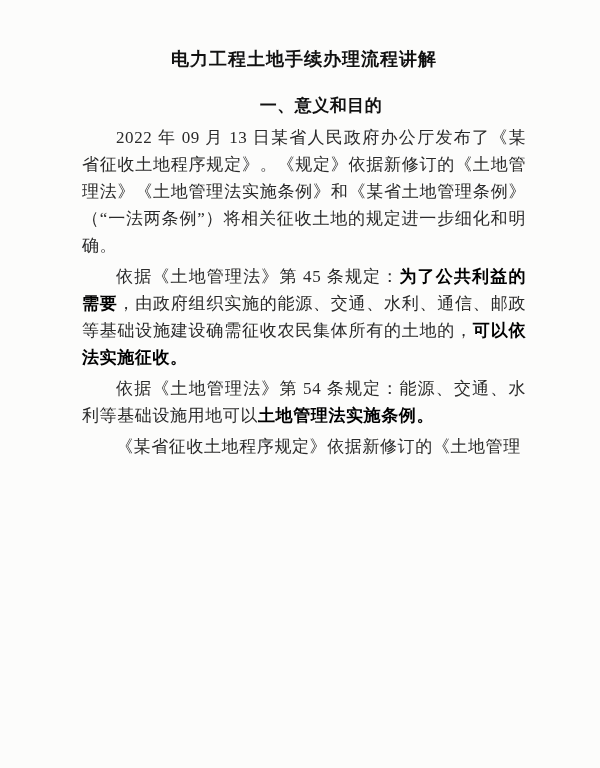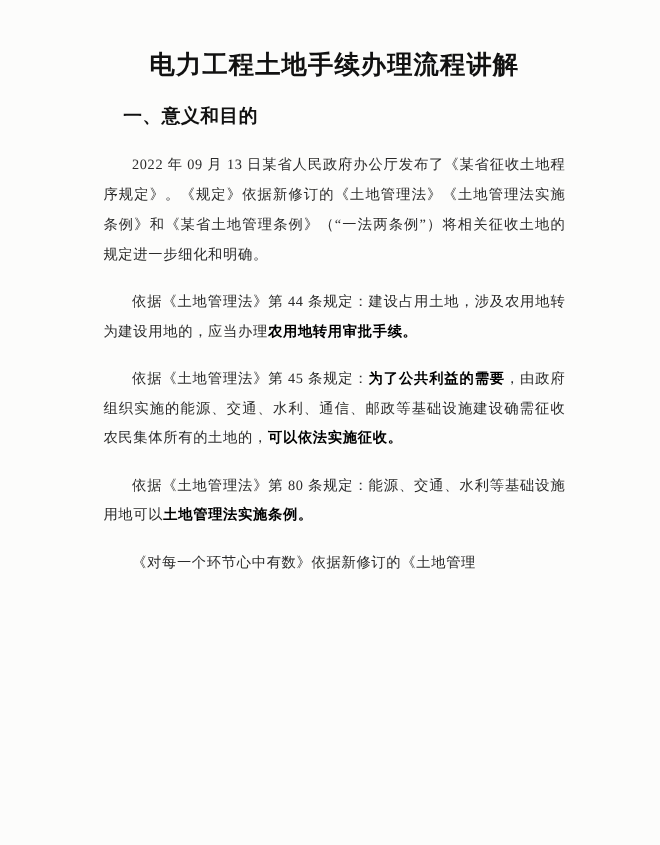--- a/index.html
+++ b/index.html
@@ -15,38 +15,39 @@
     background: #fcfcfb;
     box-sizing: border-box;
     padding: 42px 70px 0 78px;
     overflow: hidden;
     font-family: "Liberation Serif", "DejaVu Serif", serif;
     color: #2a2a2a;
   }
   .title {
     margin: 0 0 16px 0;
     text-align: center;
-    font-size: 23px;
+    font-size: 18px;
     font-weight: bold;
     color: #111;
     letter-spacing: 1px;
     line-height: 34px;
   }
   .heading {
     margin: 2px 0 0 0;
     font-size: 17px;
     font-weight: bold;
     color: #111;
     line-height: 28px;
     text-indent: 2em;
     letter-spacing: 0.5px;
+    text-align: center;
   }
   .para {
-    margin: 16px;
-    font-size: 13px;
+    margin: 4px;
+    font-size: 17px;
     line-height: 27px;
     text-align: justify;
     text-justify: inter-ideograph;
     text-indent: 2em;
     letter-spacing: 0.6px;
     word-break: break-all;
   }
   .para .b {
     font-weight: bold;
     color: #000;
@@ -54,17 +55,16 @@
 </style>
 </head>
 <body>
 
 <div class="page">
   <h1 class="title">电力工程土地手续办理流程讲解</h1>
 
   <h2 class="heading">一、意义和目的</h2>
   <p class="para"><span>2022 年 09 月 13 日某省人民政府办公厅发布了《某省征收土地程序规定》。《规定》依据新修订的《土地管理法》《土地管理法实施条例》和《某省土地管理条例》（“一法两条例”）将相关征收土地的规定进一步细化和明确。</span></p>
 
-  <p class="para"><span>依据《土地管理法》第 44 条规定：建设占用土地，涉及农用地转为建设用地的，应当办理</span><span class="b">农用地转用审批手续。</span></p>
   <p class="para"><span>依据《土地管理法》第 45 条规定：</span><span class="b">为了公共利益的需要</span><span>，由政府组织实施的能源、交通、水利、通信、邮政等基础设施建设确需征收农民集体所有的土地的，</span><span class="b">可以依法实施征收。</span></p>
-  <p class="para"><span>依据《土地管理法》第 80 条规定：能源、交通、水利等基础设施用地可以</span><span class="b">土地管理法实施条例。</span></p>
-  <p class="para"><span>《对每一个环节心中有数》依据新修订的《土地管理</span></p>
+  <p class="para"><span>依据《土地管理法》第 54 条规定：能源、交通、水利等基础设施用地可以</span><span class="b">土地管理法实施条例。</span></p>
+  <p class="para"><span>《某省征收土地程序规定》依据新修订的《土地管理</span></p>
 </div>
 
 </body></html>

